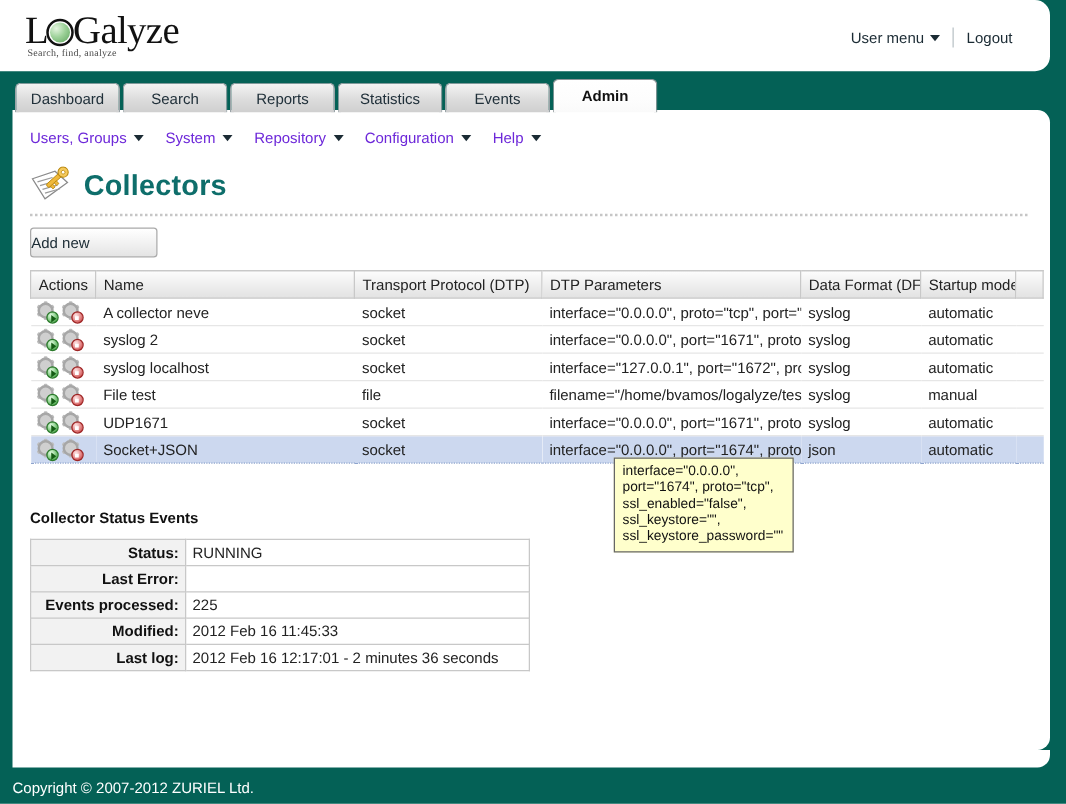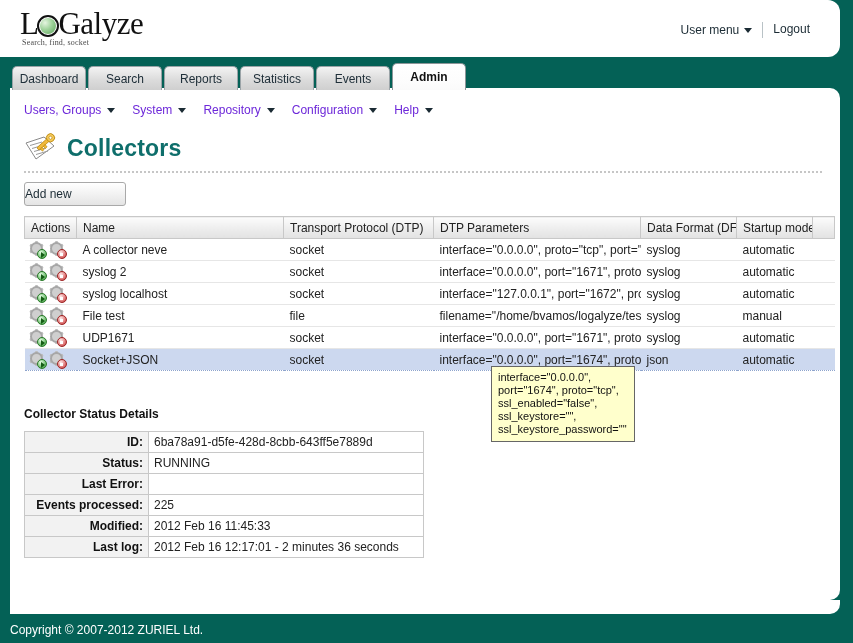--- a/index.html
+++ b/index.html
@@ -70,20 +70,21 @@
     color: #4b4b4b;
     letter-spacing: 0.2px;
     margin-top: -3px;
     padding-left: 2px;
   }
   .header-right {
     position: absolute;
     right: 30px;
     top: 22px;
     display: flex;
+    align-items: center;
     gap: 10px;
     font-size: 12px;
     color: #1b2b34;
   }
   .header-right .usermenu {
     cursor: pointer;
     display: flex;
     align-items: center;
     gap: 5px;
   }
@@ -111,21 +112,21 @@
     top: 63px;
     display: flex;
     align-items: flex-end;
     gap: 2px;
     z-index: 5;
   }
   .tab {
     height: 24px;
     line-height: 24px;
     padding: 0 0;
-    width: 74px;
+    width: 84px;
     text-align: center;
     font-size: 12px;
     color: #20303a;
     background: linear-gradient(to bottom, #f3f3f3 0%, #dcdcdc 55%, #cfcfcf 100%);
     border: 1px solid #9aa3a7;
     border-bottom: none;
     border-top-left-radius: 5px;
     border-top-right-radius: 5px;
     box-sizing: border-box;
     cursor: pointer;
@@ -377,21 +378,21 @@
     background: #ffffff;
     border-bottom-right-radius: 10px;
   }
 </style>
 </head>
 <body>
 
 <div class="header">
   <div class="logo-wrap">
     <div class="logo-text"><span>L</span><span class="logo-o"><span class="ring"></span><span class="ball"></span></span><span>Galyze</span></div>
-    <div class="logo-tag">Search, find, socket</div>
+    <div class="logo-tag">Search, find, analyze</div>
   </div>
   <div class="header-right">
     <div class="usermenu">
       <span>User menu</span>
       <span class="caret"></span>
     </div>
     <div class="vdiv"></div>
     <div class="logout">Logout</div>
   </div>
 </div>
@@ -551,29 +552,25 @@
             <td></td>
           <td></td>
             <td></td>
             <td></td>
           <td></td>
         </tr>
       </tbody>
     </table>
   </div>
 
-  <div class="status-head">Collector Status Details</div>
+  <div class="status-head">Collector Status Events</div>
 
   <div class="status-table-wrap">
     <table class="status">
       <tbody>
-          <tr>
-        <th>ID:</th>
-        <td>6ba78a91-d5fe-428d-8cbb-643ff5e7889d</td>
-      </tr>
       <tr>
         <th>Status:</th>
         <td>RUNNING</td>
       </tr>
       <tr>
         <th>Last Error:</th>
         <td></td>
       </tr>
       <tr>
         <th>Events processed:</th>

